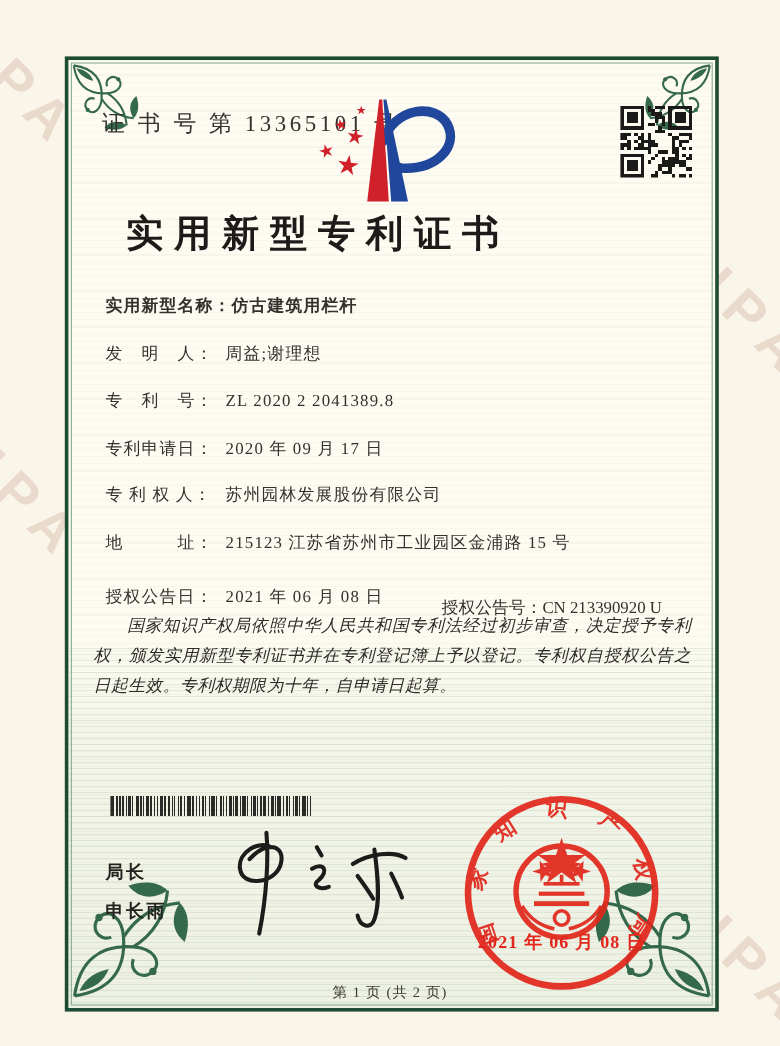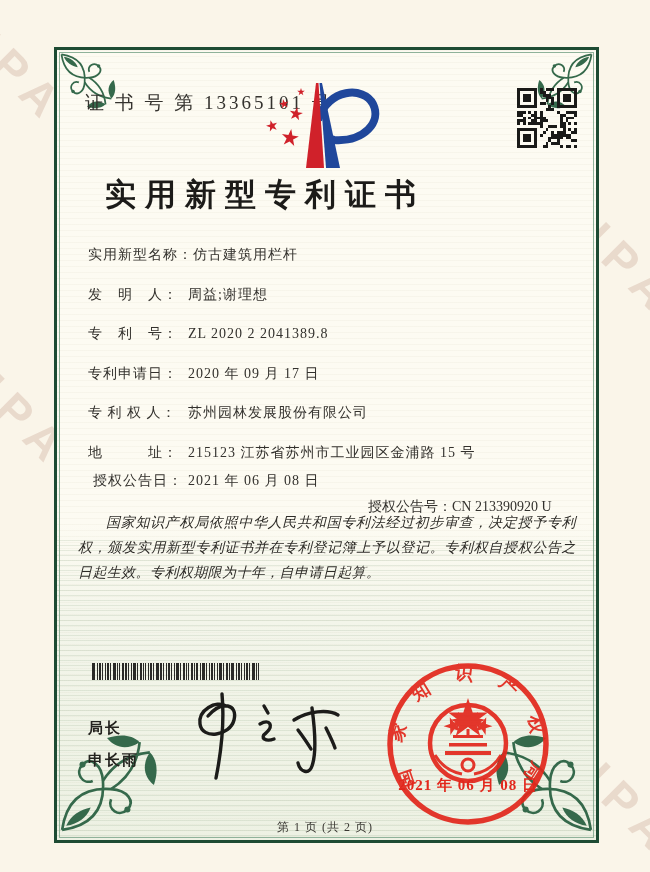--- a/index.html
+++ b/index.html
@@ -375,39 +375,39 @@
     <rect x="9" y="20" width="1" height="1" fill="#1a1a18"></rect>
     <rect x="10" y="20" width="1" height="1" fill="#1a1a18"></rect>
     <rect x="15" y="20" width="1" height="1" fill="#1a1a18"></rect>
     <rect x="17" y="20" width="1" height="1" fill="#1a1a18"></rect>
     <rect x="18" y="20" width="1" height="1" fill="#1a1a18"></rect>
     <rect x="20" y="20" width="1" height="1" fill="#1a1a18"></rect>
   </svg>
 
 <div class="title">实用新型专利证书</div>
 
-<div class="field" style="top:246px;">
+<div class="field" style="top:246px;font-weight:bold;">
   <span class="lab">实用新型名称：</span><span class="val">仿古建筑用栏杆</span>
 </div>
 <div class="field" style="top:286px;">
   <span class="lab">发　明　人：</span><span class="val">周益;谢理想</span>
 </div>
 <div class="field" style="top:325px;">
   <span class="lab">专　利　号：</span><span class="val">ZL 2020 2 2041389.8</span>
 </div>
 <div class="field" style="top:365px;">
   <span class="lab">专利申请日：</span><span class="val">2020 年 09 月 17 日</span>
 </div>
 <div class="field" style="top:404px;">
   <span class="lab">专 利 权 人：</span><span class="val">苏州园林发展股份有限公司</span>
 </div>
 <div class="field" style="top:444px;">
   <span class="lab">地　　　址：</span><span class="val">215123 江苏省苏州市工业园区金浦路 15 号</span>
 </div>
-<div class="field" style="top:472px;text-align:center;">
+<div class="field" style="top:489px;">
   <span class="lab">授权公告日：</span><span class="val">2021 年 06 月 08 日</span>
 </div>
 <div class="field2" style="top:498px;text-align:right;">
   <span class="lab">授权公告号：</span><span class="val">CN 213390920 U</span>
 </div>
 
 <div class="body-text">
   <p>国家知识产权局依照中华人民共和国专利法经过初步审查，决定授予专利权，颁发实用新型专利证书并在专利登记簿上予以登记。专利权自授权公告之日起生效。专利权期限为十年，自申请日起算。</p>
 </div>
 

